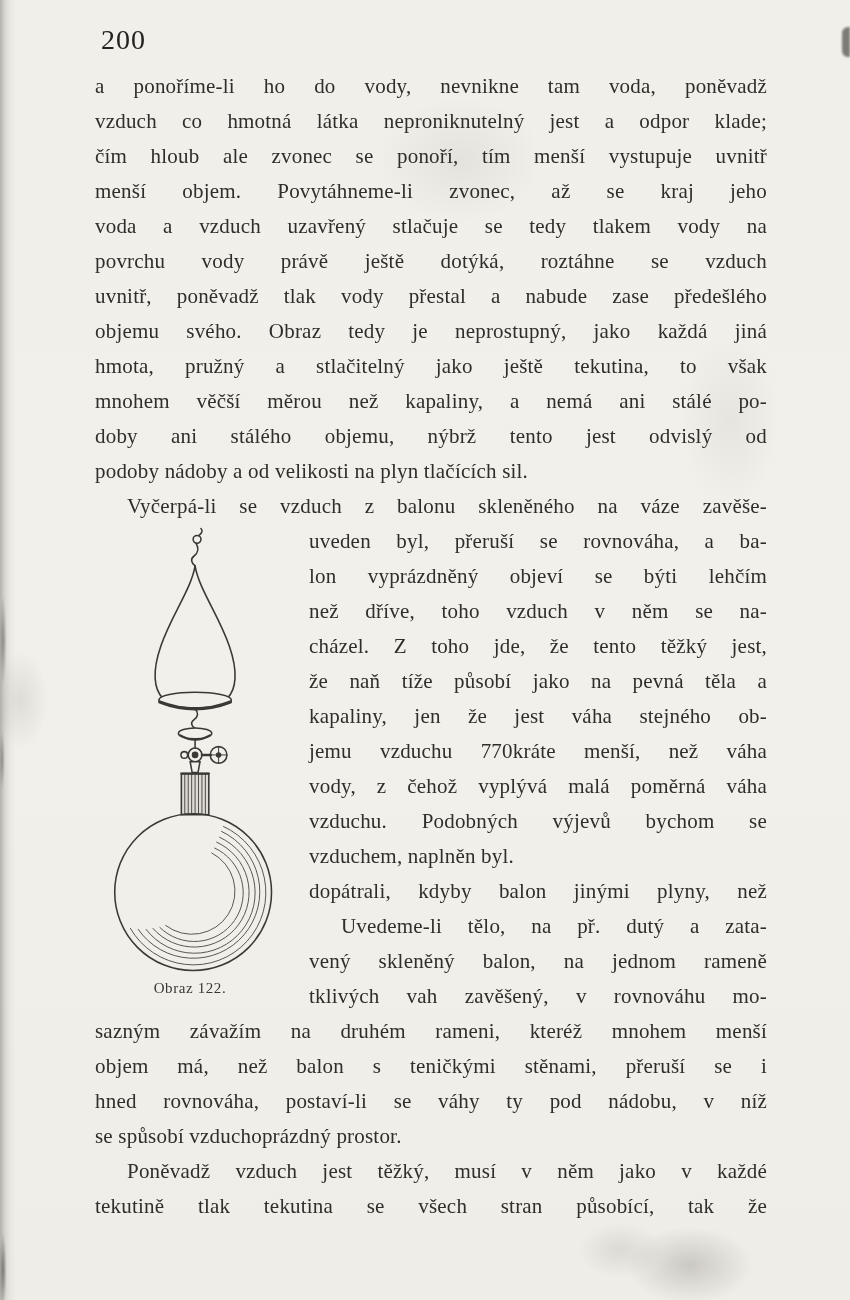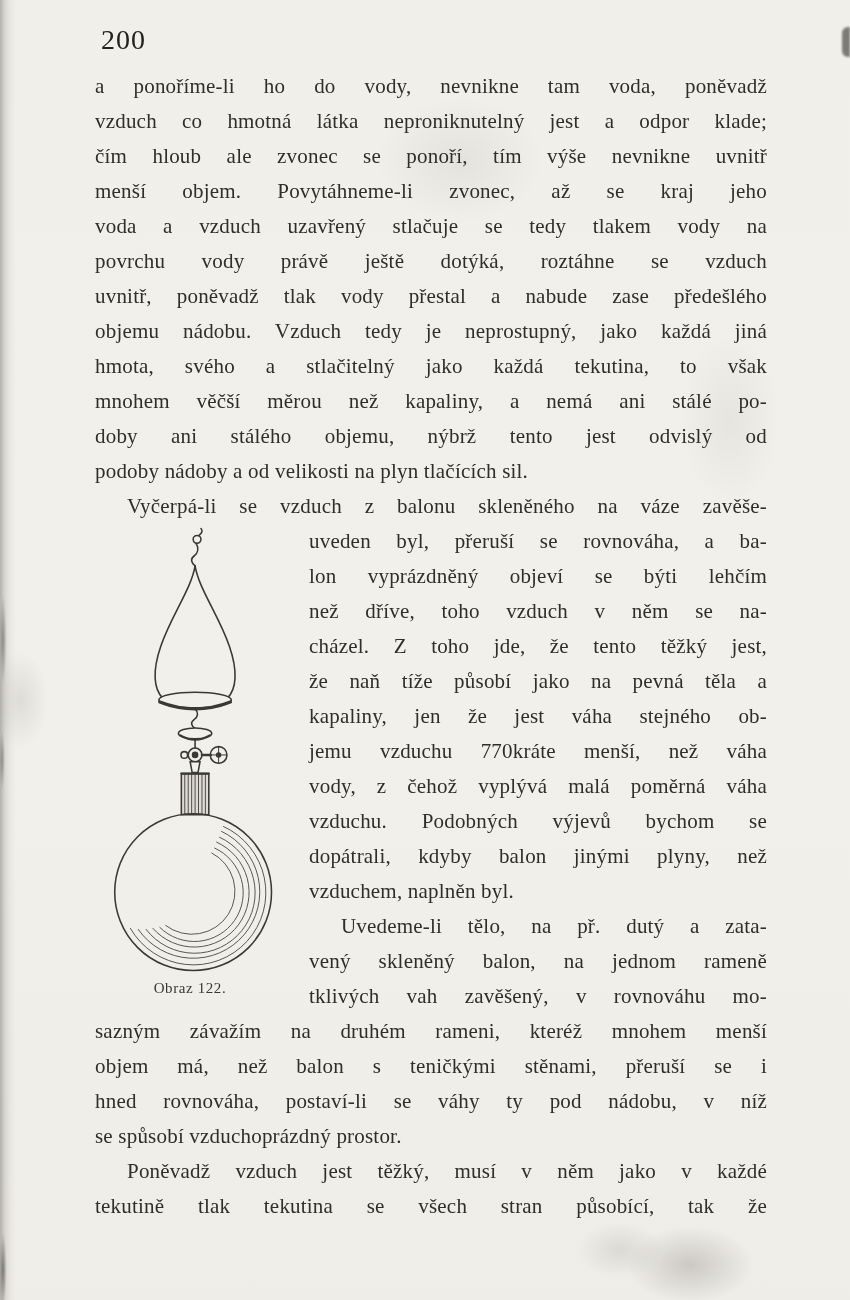--- a/index.html
+++ b/index.html
@@ -61,27 +61,27 @@
 <div class="page">
   <div class="edge-left"></div>
   <div class="smudge-top-right"></div>
 
   <div class="content">
     <div class="page-number">200</div>
 
     <div class="block">
         <div class="line">a ponoříme-li ho do vody, nevnikne tam voda, poněvadž</div>
         <div class="line">vzduch co hmotná látka neproniknutelný jest a odpor klade;</div>
-        <div class="line">čím hloub ale zvonec se ponoří, tím výše nevnikne uvnitř</div>
+        <div class="line">čím hloub ale zvonec se ponoří, tím menší vystupuje uvnitř</div>
         <div class="line">menší objem.  Povytáhneme-li zvonec, až se kraj jeho</div>
         <div class="line">voda a vzduch uzavřený stlačuje se tedy tlakem vody na</div>
         <div class="line">povrchu vody právě ještě dotýká, roztáhne se vzduch</div>
         <div class="line">uvnitř, poněvadž tlak vody přestal a nabude zase předešlého</div>
-        <div class="line">objemu nádobu. Vzduch tedy je neprostupný, jako každá jiná</div>
-        <div class="line">hmota, svého a stlačitelný jako každá tekutina, to však</div>
+        <div class="line">objemu svého. Obraz tedy je neprostupný, jako každá jiná</div>
+        <div class="line">hmota, pružný a stlačitelný jako ještě tekutina, to však</div>
         <div class="line">mnohem věčší měrou než kapaliny, a nemá ani stálé po-</div>
         <div class="line">doby ani stálého objemu, nýbrž tento jest odvislý od</div>
         <div class="line end">podoby nádoby a od velikosti na plyn tlačících sil.</div>
         <div class="line indent">Vyčerpá-li se vzduch z balonu skleněného na váze zavěše-</div>
       </div>
 
     <div class="wrap-row">
       <div class="figure-col">
         <svg width="196" height="452" viewBox="0 0 200 460">
           <g stroke="#3b3935" fill="none" stroke-width="1.6" stroke-linecap="round">
@@ -140,22 +140,22 @@
       <div class="text-col block">
           <div class="line">uveden byl, přeruší se rovnováha, a ba-</div>
           <div class="line">lon vyprázdněný objeví se býti lehčím</div>
           <div class="line">než dříve, toho vzduch v něm se na-</div>
           <div class="line">cházel. Z toho jde, že tento těžký jest,</div>
           <div class="line">že naň tíže působí jako na pevná těla a</div>
           <div class="line">kapaliny, jen že jest váha stejného ob-</div>
           <div class="line">jemu vzduchu 770kráte menší, než váha</div>
           <div class="line">vody, z čehož vyplývá malá poměrná váha</div>
           <div class="line">vzduchu.  Podobných výjevů bychom se</div>
+          <div class="line end">vzduchem, naplněn byl.</div>
           <div class="line">dopátrali, kdyby balon jinými plyny, než</div>
-          <div class="line end">vzduchem, naplněn byl.</div>
           <div class="line indent">Uvedeme-li tělo, na př. dutý a zata-</div>
           <div class="line">vený skleněný balon, na jednom rameně</div>
           <div class="line">tklivých vah zavěšený, v rovnováhu mo-</div>
         </div>
     </div>
 
     <div class="block">
         <div class="line">sazným závažím na druhém rameni, kteréž mnohem menší</div>
         <div class="line">objem má, než balon s teničkými stěnami, přeruší se i</div>
         <div class="line">hned rovnováha, postaví-li se váhy ty pod nádobu, v níž</div>

